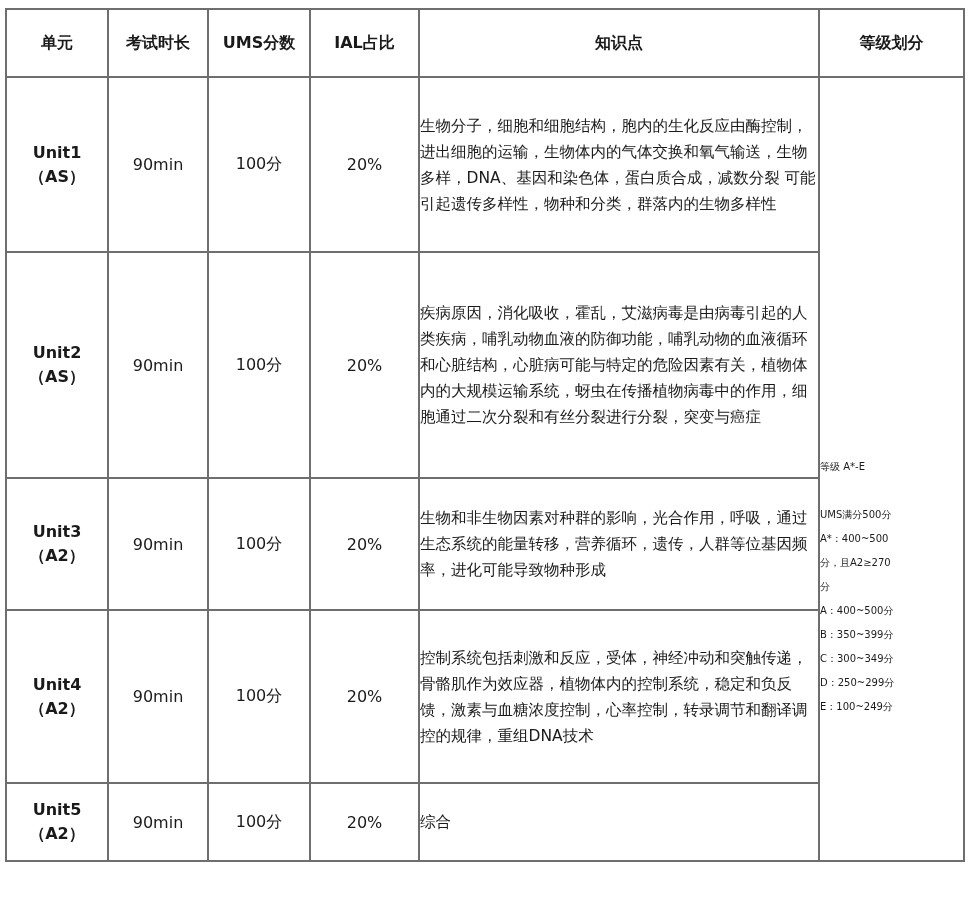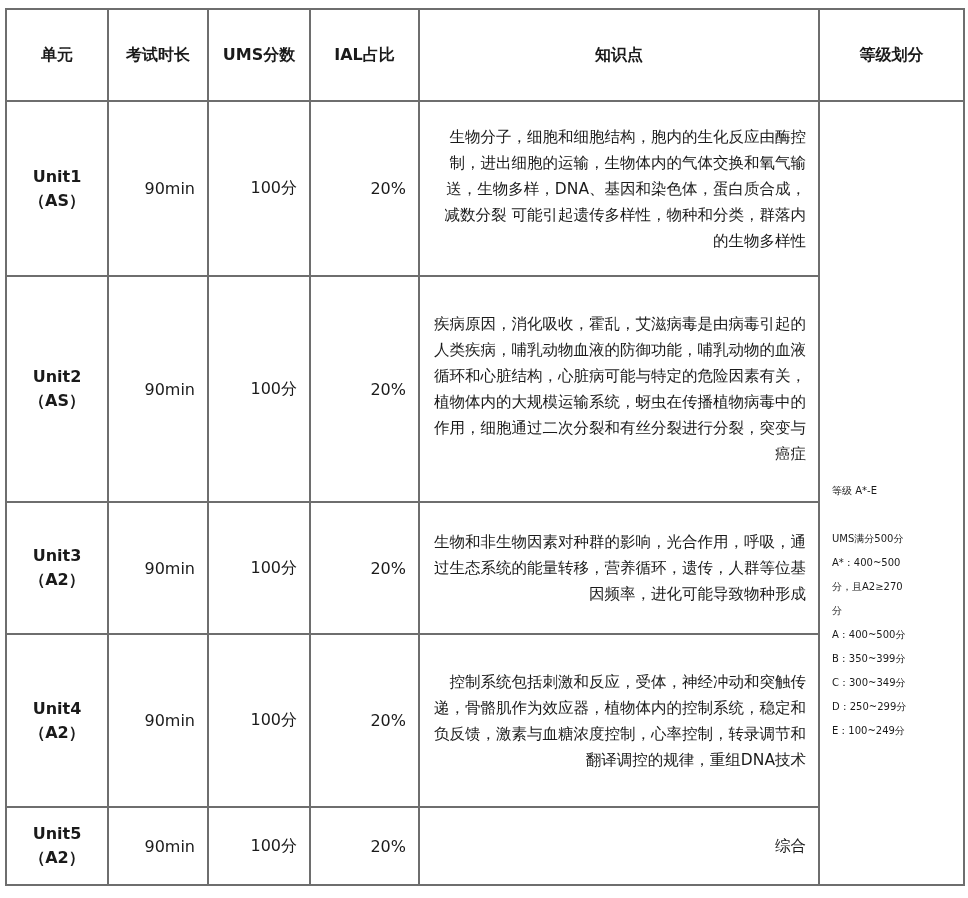--- a/index.html
+++ b/index.html
@@ -5,28 +5,28 @@
   html, body { margin: 0; padding: 0; background: #ffffff; }
   body { width: 968px; height: 898px; position: relative; overflow: hidden;
          font-family: "DejaVu Sans", "Liberation Sans", sans-serif; color: #1a1a1a; }
   table.syllabus {
     position: absolute; left: 5px; top: 8px;
     border-collapse: collapse; table-layout: fixed;
     width: 958px;
   }
   table.syllabus td, table.syllabus th {
     border: 2px solid #6e6e6e;
-    padding: 12px;
+    padding: 0;
     vertical-align: middle;
   }
   th { font-weight: bold; font-size: 16px; text-align: center; height: 66px; }
-  td.c { text-align: right; font-size: 16px; margin-left: 48px; }
+  td.c { text-align: center; font-size: 16px; margin-left: 48px; }
   td.unit { text-align: center; font-weight: bold; font-size: 16px; line-height: 24px; margin-top: 32px; }
   td.unit span { display: block; }
-  td.topics { font-size: 15.5px; line-height: 26px; padding: 6px 6px 6px 7px; text-align: right; }
+  td.topics { font-size: 15.5px; line-height: 26px; padding: 6px 6px 6px 7px; text-align: left; }
   td.grades { font-size: 10px; line-height: 24px; padding: 0 4px 0 6px; vertical-align: top; }
   .grades-inner { margin-top: 235px; }
   .grades-inner .line { display: block; white-space: nowrap; }
   .grades-inner .gap { height: 24px; }
 </style>
 </head>
 <body>
 
 <table class="syllabus">
   <colgroup>

